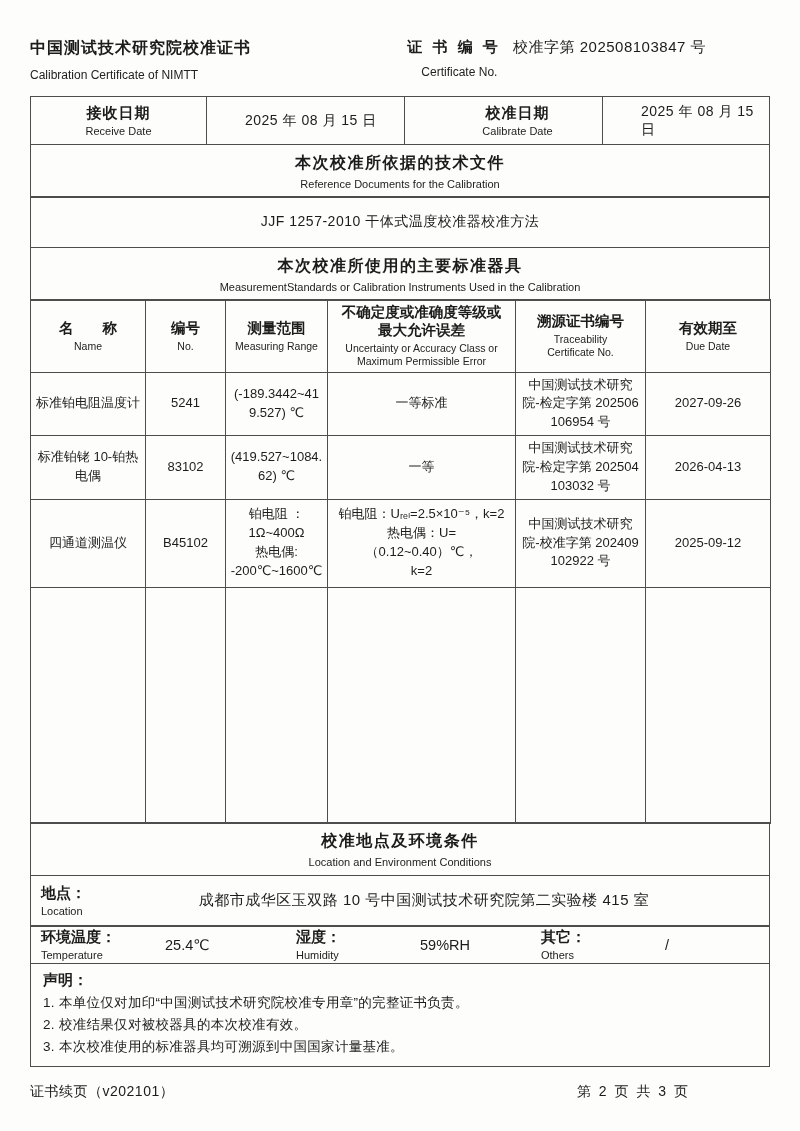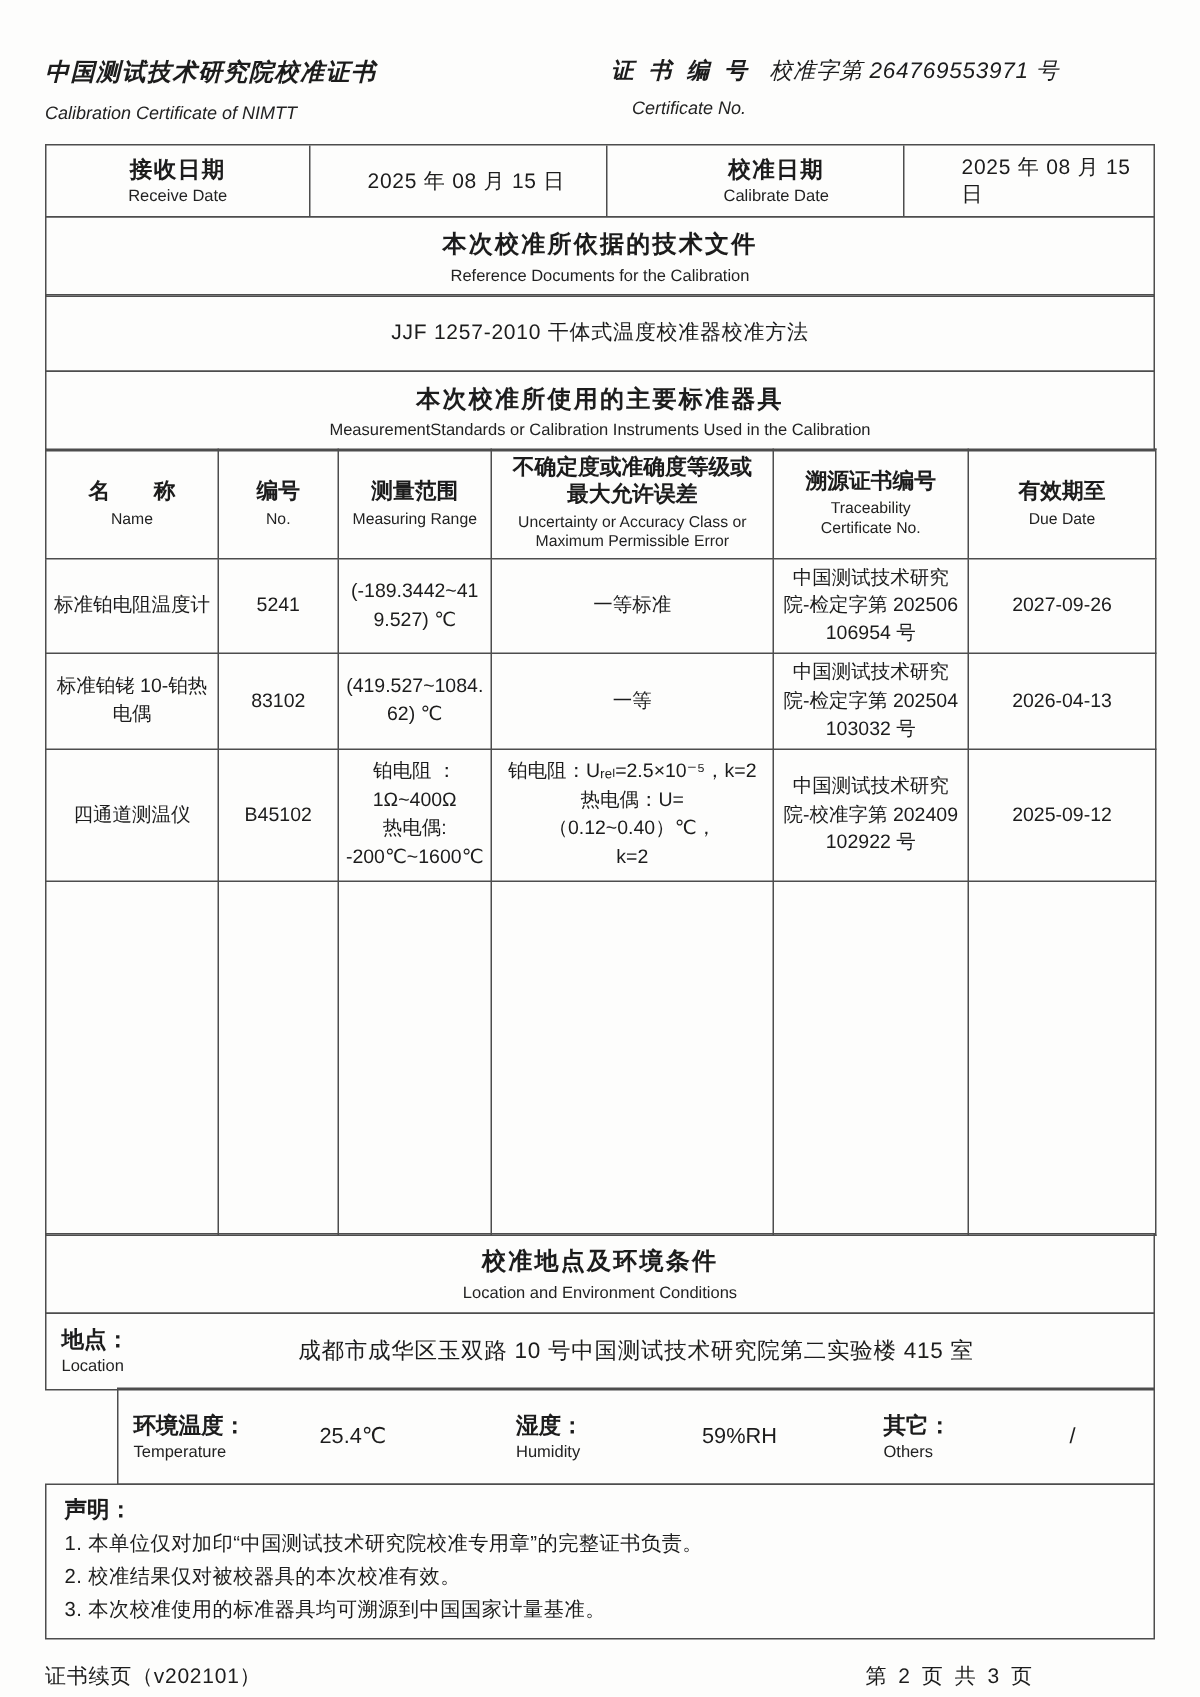--- a/index.html
+++ b/index.html
@@ -7,21 +7,21 @@
   body {
     width: 800px; height: 1131px;
     font-family: "Liberation Sans", "DejaVu Sans", sans-serif;
     color: #1c1c1c;
     position: relative;
     background: #fdfdfc;
   }
   .page { padding: 38px 30px 0 30px; }
 
   
-  .doc-header { display: flex; justify-content: space-between; align-items: flex-start; margin-bottom: 14px; font-style: italic; }
+  .doc-header { display: flex; justify-content: space-between; align-items: flex-start; margin-bottom: 14px; }
   .dh-title-cn { font-size: 16px; font-weight: 600; letter-spacing: 1px; }
   .dh-title-en { font-size: 12px; margin-top: 9px; color: #222; }
   .dh-right { margin-right: 64px; }
   .dh-cert-line { font-size: 15px; }
   .dh-cert-label { font-weight: 700; letter-spacing: 3px; margin-right: 8px; }
   .dh-cert-value { letter-spacing: 0.5px; }
   .dh-cert-en { font-size: 12px; margin-top: 8px; margin-left: 14px; color: #222; }
 
   
   .box { border: 1.5px solid #4d4d4d; background: transparent; }
@@ -56,21 +56,21 @@
   tr.rempty { height: 236px; }
   .break { word-break: break-all; }
   .preline { white-space: pre-line; }
 
   
   .loc-row { display: flex; min-height: 52px; align-items: center; }
   .lbl-block { padding: 5px 0 5px 10px; min-width: 108px; }
   .lbl-block .cn { font-size: 15px; font-weight: 600; }
   .lbl-block .en { font-size: 11px; margin-top: 2px; color: #222; }
   .loc-value { flex: 1; text-align: center; font-size: 15px; letter-spacing: 0.5px; padding-right: 60px; }
-  .env-row { display: flex; height: 65px; align-items: center; margin-left: 48px; }
+  .env-row { display: flex; height: 39px; align-items: center; }
   .env-group { display: flex; align-items: center; }
   .env-value { font-size: 14.5px; margin-left: 26px; }
   .eg1 { width: 255px; }
   .eg2 { width: 245px; }
 
   
   .decl { padding: 7px 12px 10px 12px; }
   .decl .cn { font-size: 15px; font-weight: 700; }
   .decl .en { font-size: 11px; margin-top: 3px; color: #222; }
   .decl-item { font-size: 13.5px; margin-top: 4px; letter-spacing: 0.3px; }
@@ -87,21 +87,21 @@
 <div class="page">
 
   <div class="doc-header">
     <div class="dh-left">
       <div class="dh-title-cn">中国测试技术研究院校准证书</div>
       <div class="dh-title-en">Calibration Certificate of NIMTT</div>
     </div>
     <div class="dh-right">
       <div class="dh-cert-line">
         <span class="dh-cert-label">证 书 编 号</span>
-        <span class="dh-cert-value">校准字第 264769553971 号</span>
+        <span class="dh-cert-value">校准字第 202508103847 号</span>
       </div>
       <div class="dh-cert-en">Certificate No.</div>
     </div>
   </div>
 
   <div class="box dates-grid">
     <div class="d-label">
       <div class="cn">接收日期</div>
       <div class="en">Receive Date</div>
     </div>

